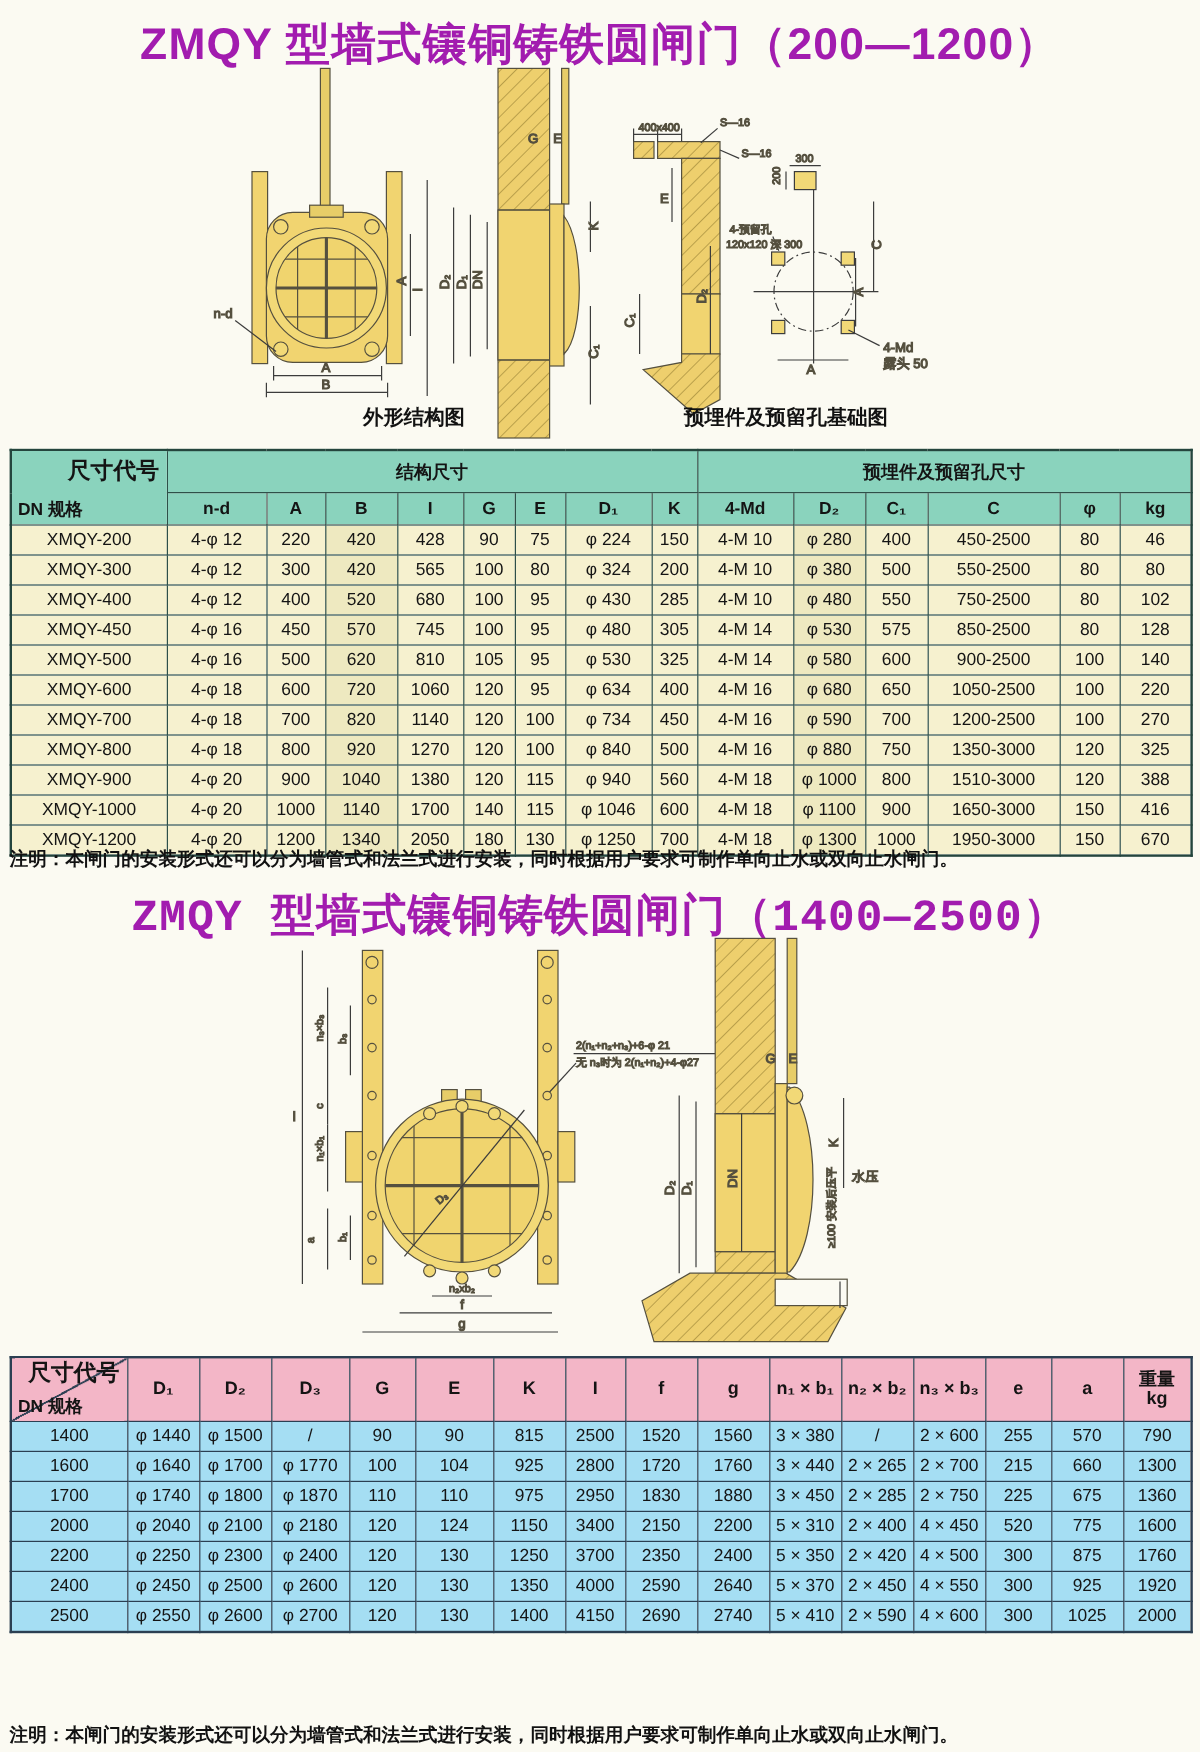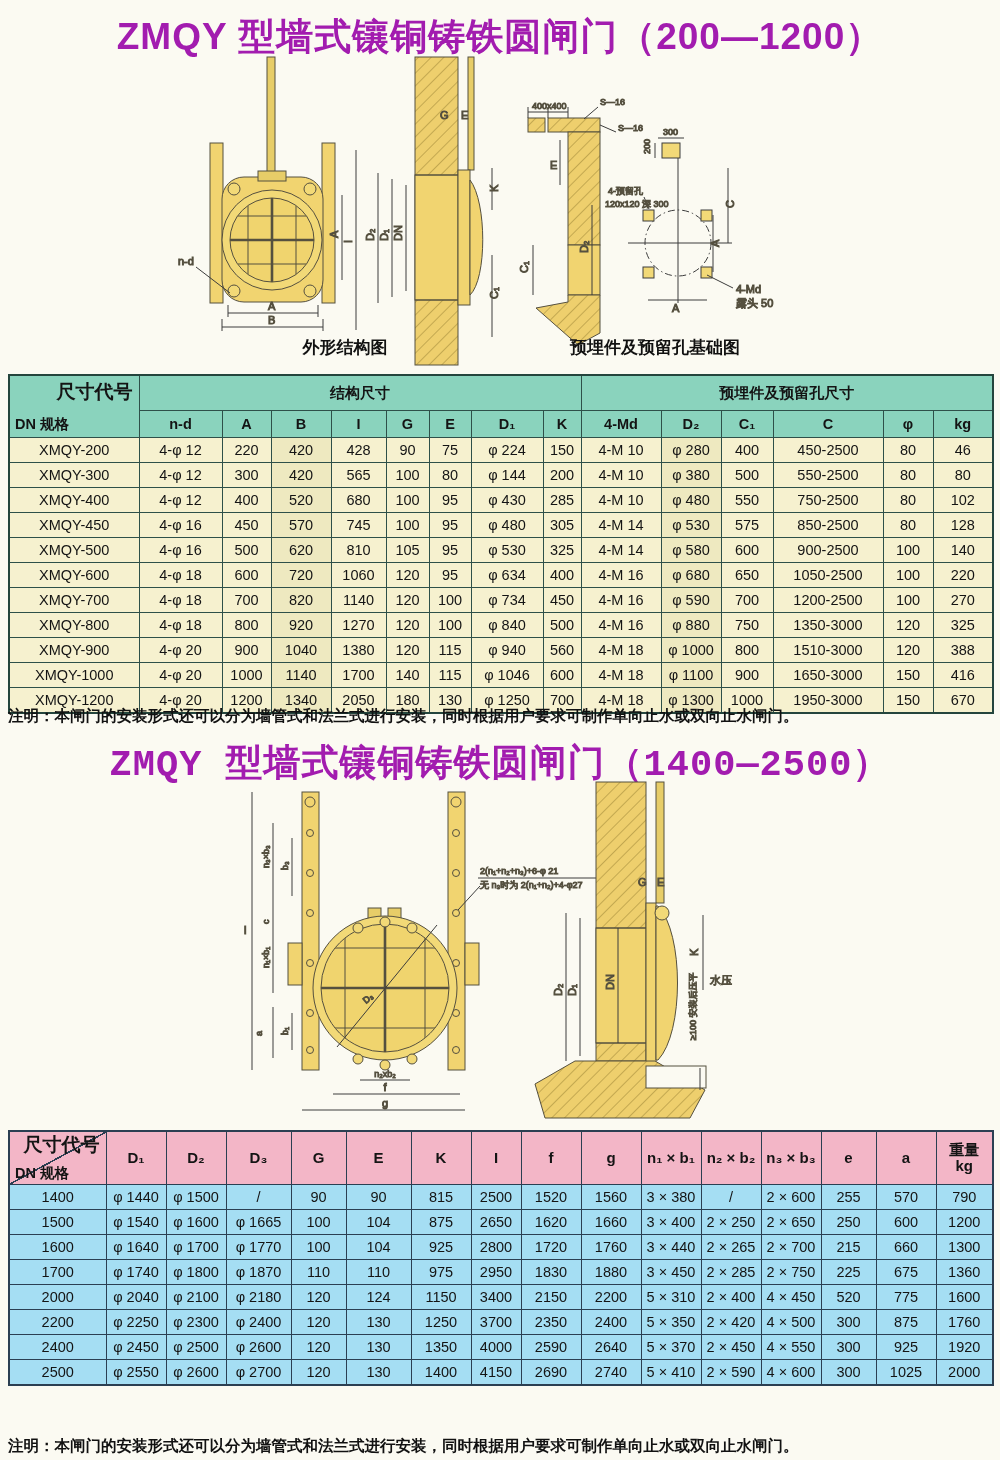--- a/index.html
+++ b/index.html
@@ -249,21 +249,21 @@
         <td>46</td>
       </tr>
       <tr>
         <td>XMQY-300</td>
         <td>4-φ 12</td>
         <td>300</td>
         <td>420</td>
         <td>565</td>
         <td>100</td>
         <td>80</td>
-        <td>φ 144</td>
+        <td>φ 324</td>
         <td>200</td>
         <td>4-M 10</td>
         <td>φ 380</td>
         <td>500</td>
         <td>550-2500</td>
         <td>80</td>
         <td>80</td>
       </tr>
       <tr>
         <td>XMQY-400</td>
@@ -593,38 +593,20 @@
         <td>1520</td>
         <td>1560</td>
         <td>3 × 380</td>
         <td>/</td>
         <td>2 × 600</td>
         <td>255</td>
         <td>570</td>
         <td>790</td>
       </tr>
       <tr>
-        <td>1500</td>
-        <td>φ 1540</td>
-        <td>φ 1600</td>
-        <td>φ 1665</td>
-        <td>100</td>
-        <td>104</td>
-        <td>875</td>
-        <td>2650</td>
-        <td>1620</td>
-        <td>1660</td>
-        <td>3 × 400</td>
-        <td>2 × 250</td>
-        <td>2 × 650</td>
-        <td>250</td>
-        <td>600</td>
-        <td>1200</td>
-      </tr>
-      <tr>
         <td>1600</td>
         <td>φ 1640</td>
         <td>φ 1700</td>
         <td>φ 1770</td>
         <td>100</td>
         <td>104</td>
         <td>925</td>
         <td>2800</td>
         <td>1720</td>
         <td>1760</td>

